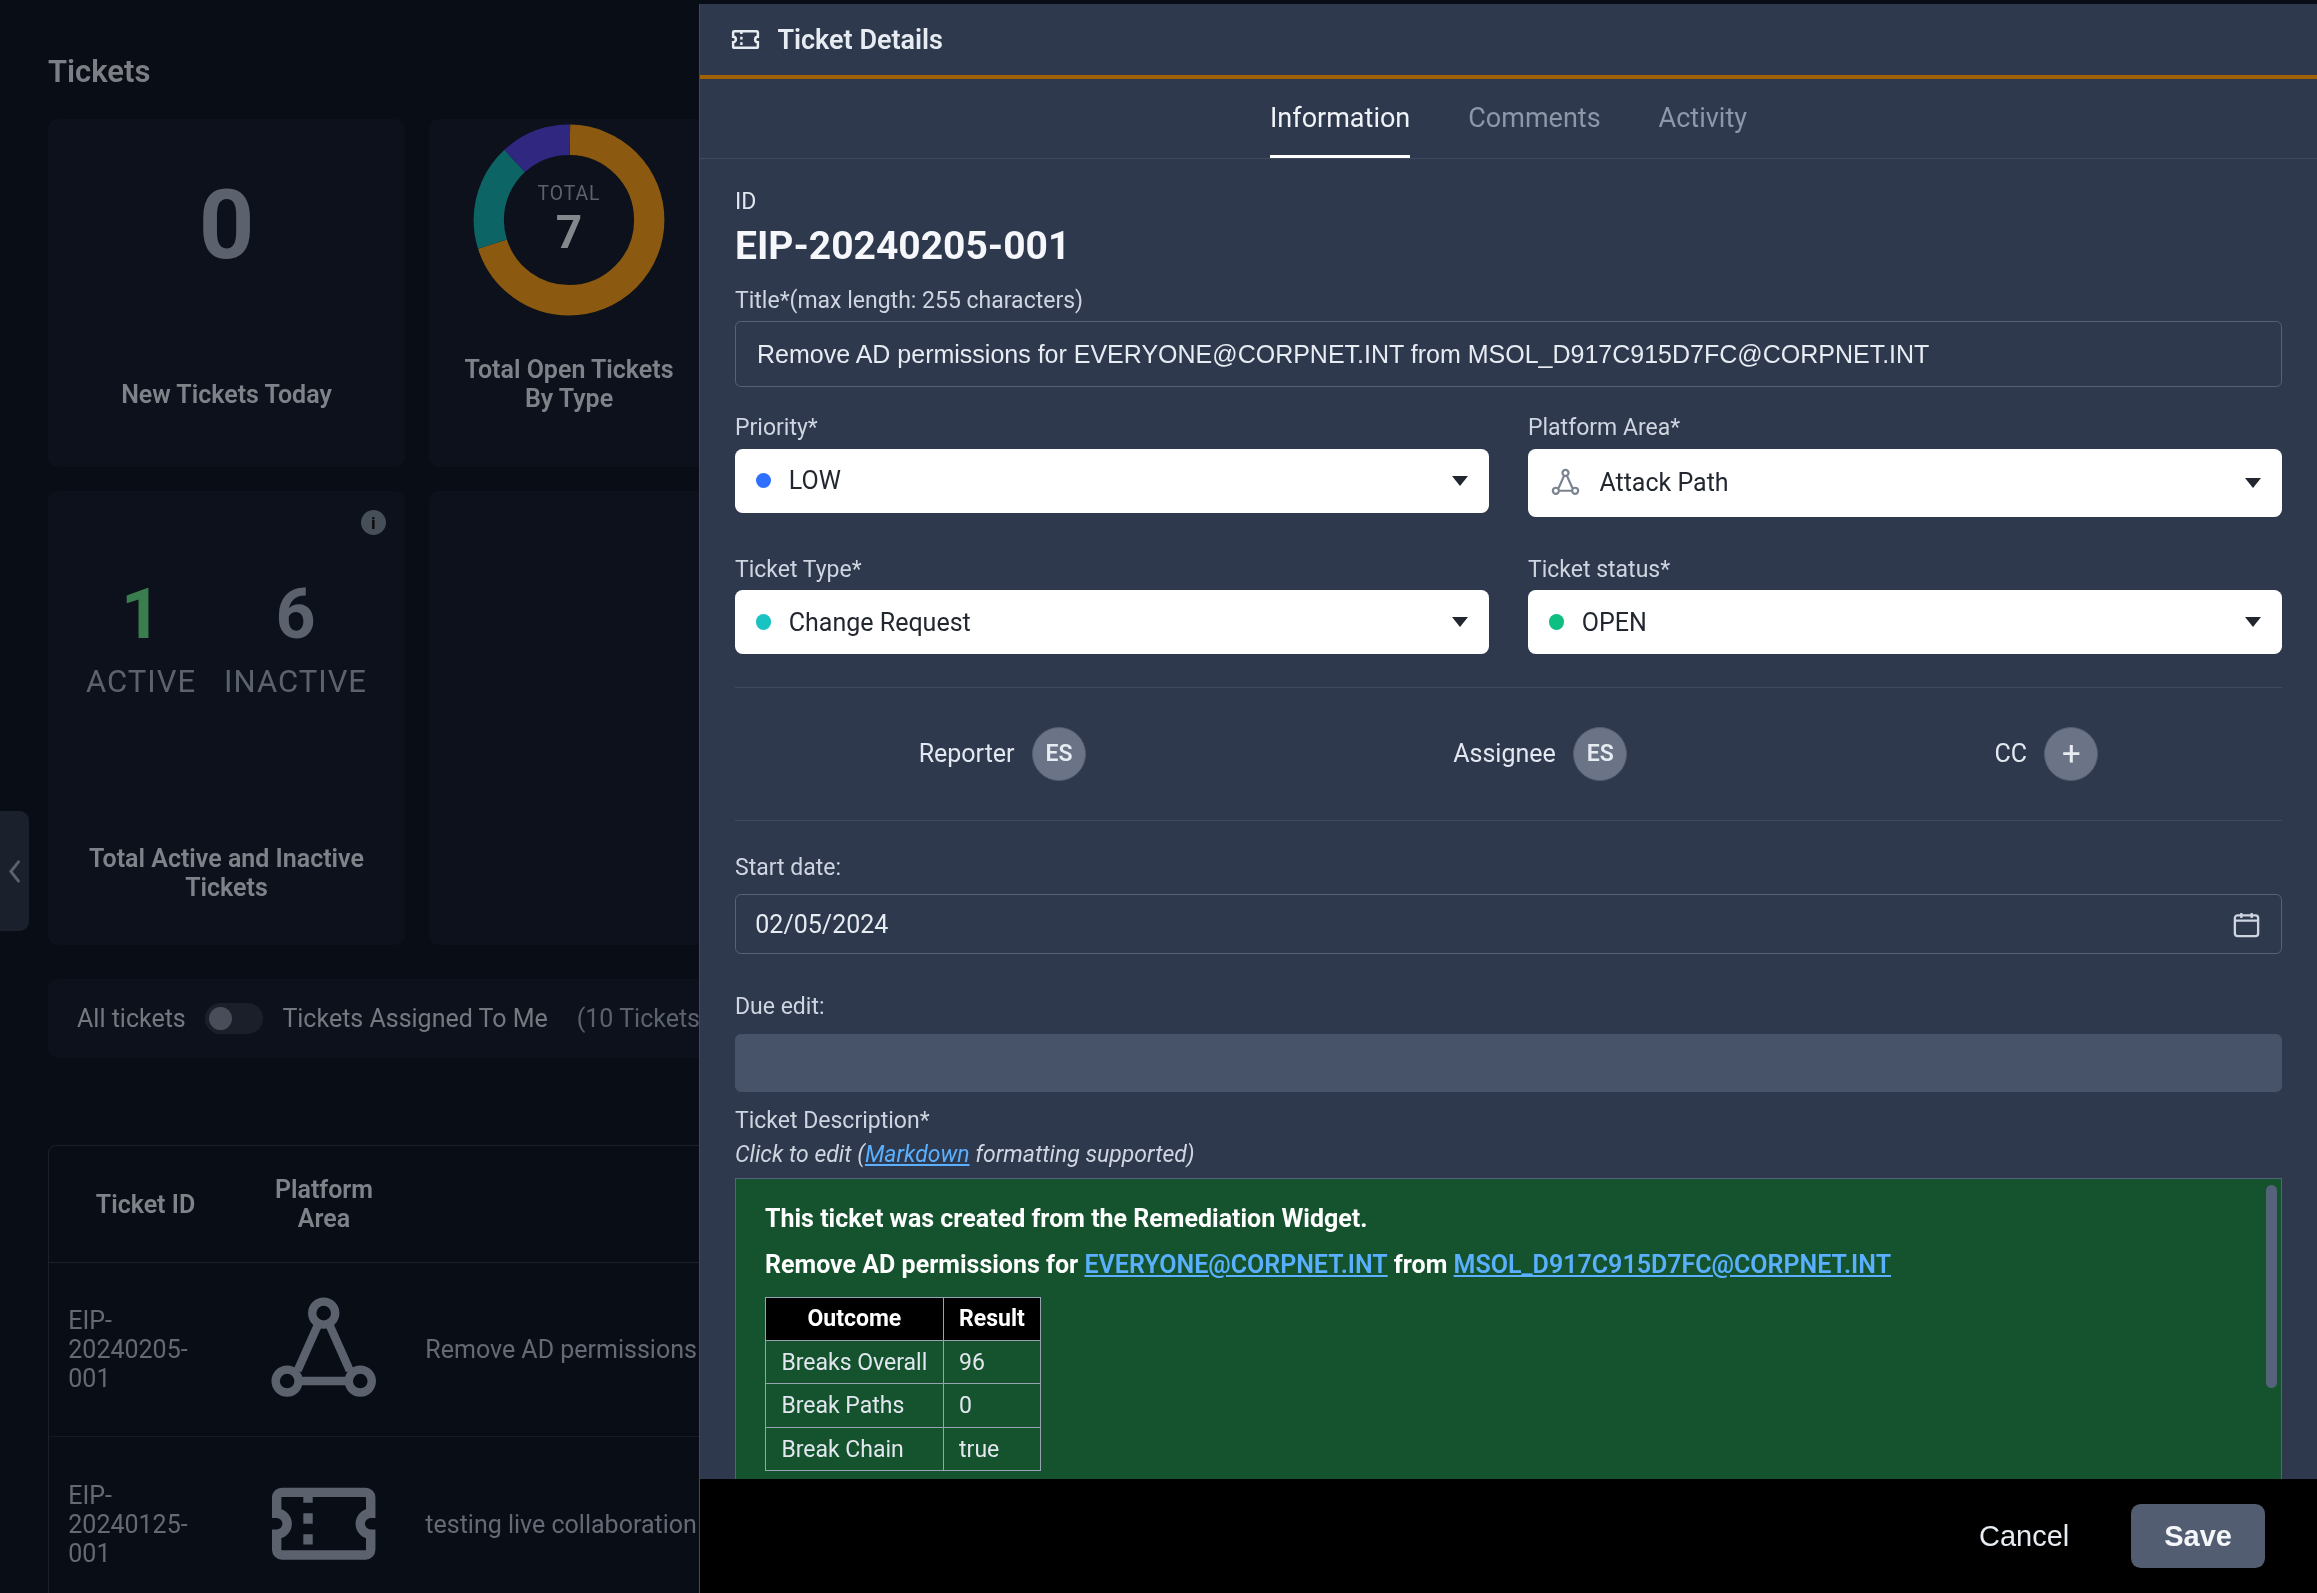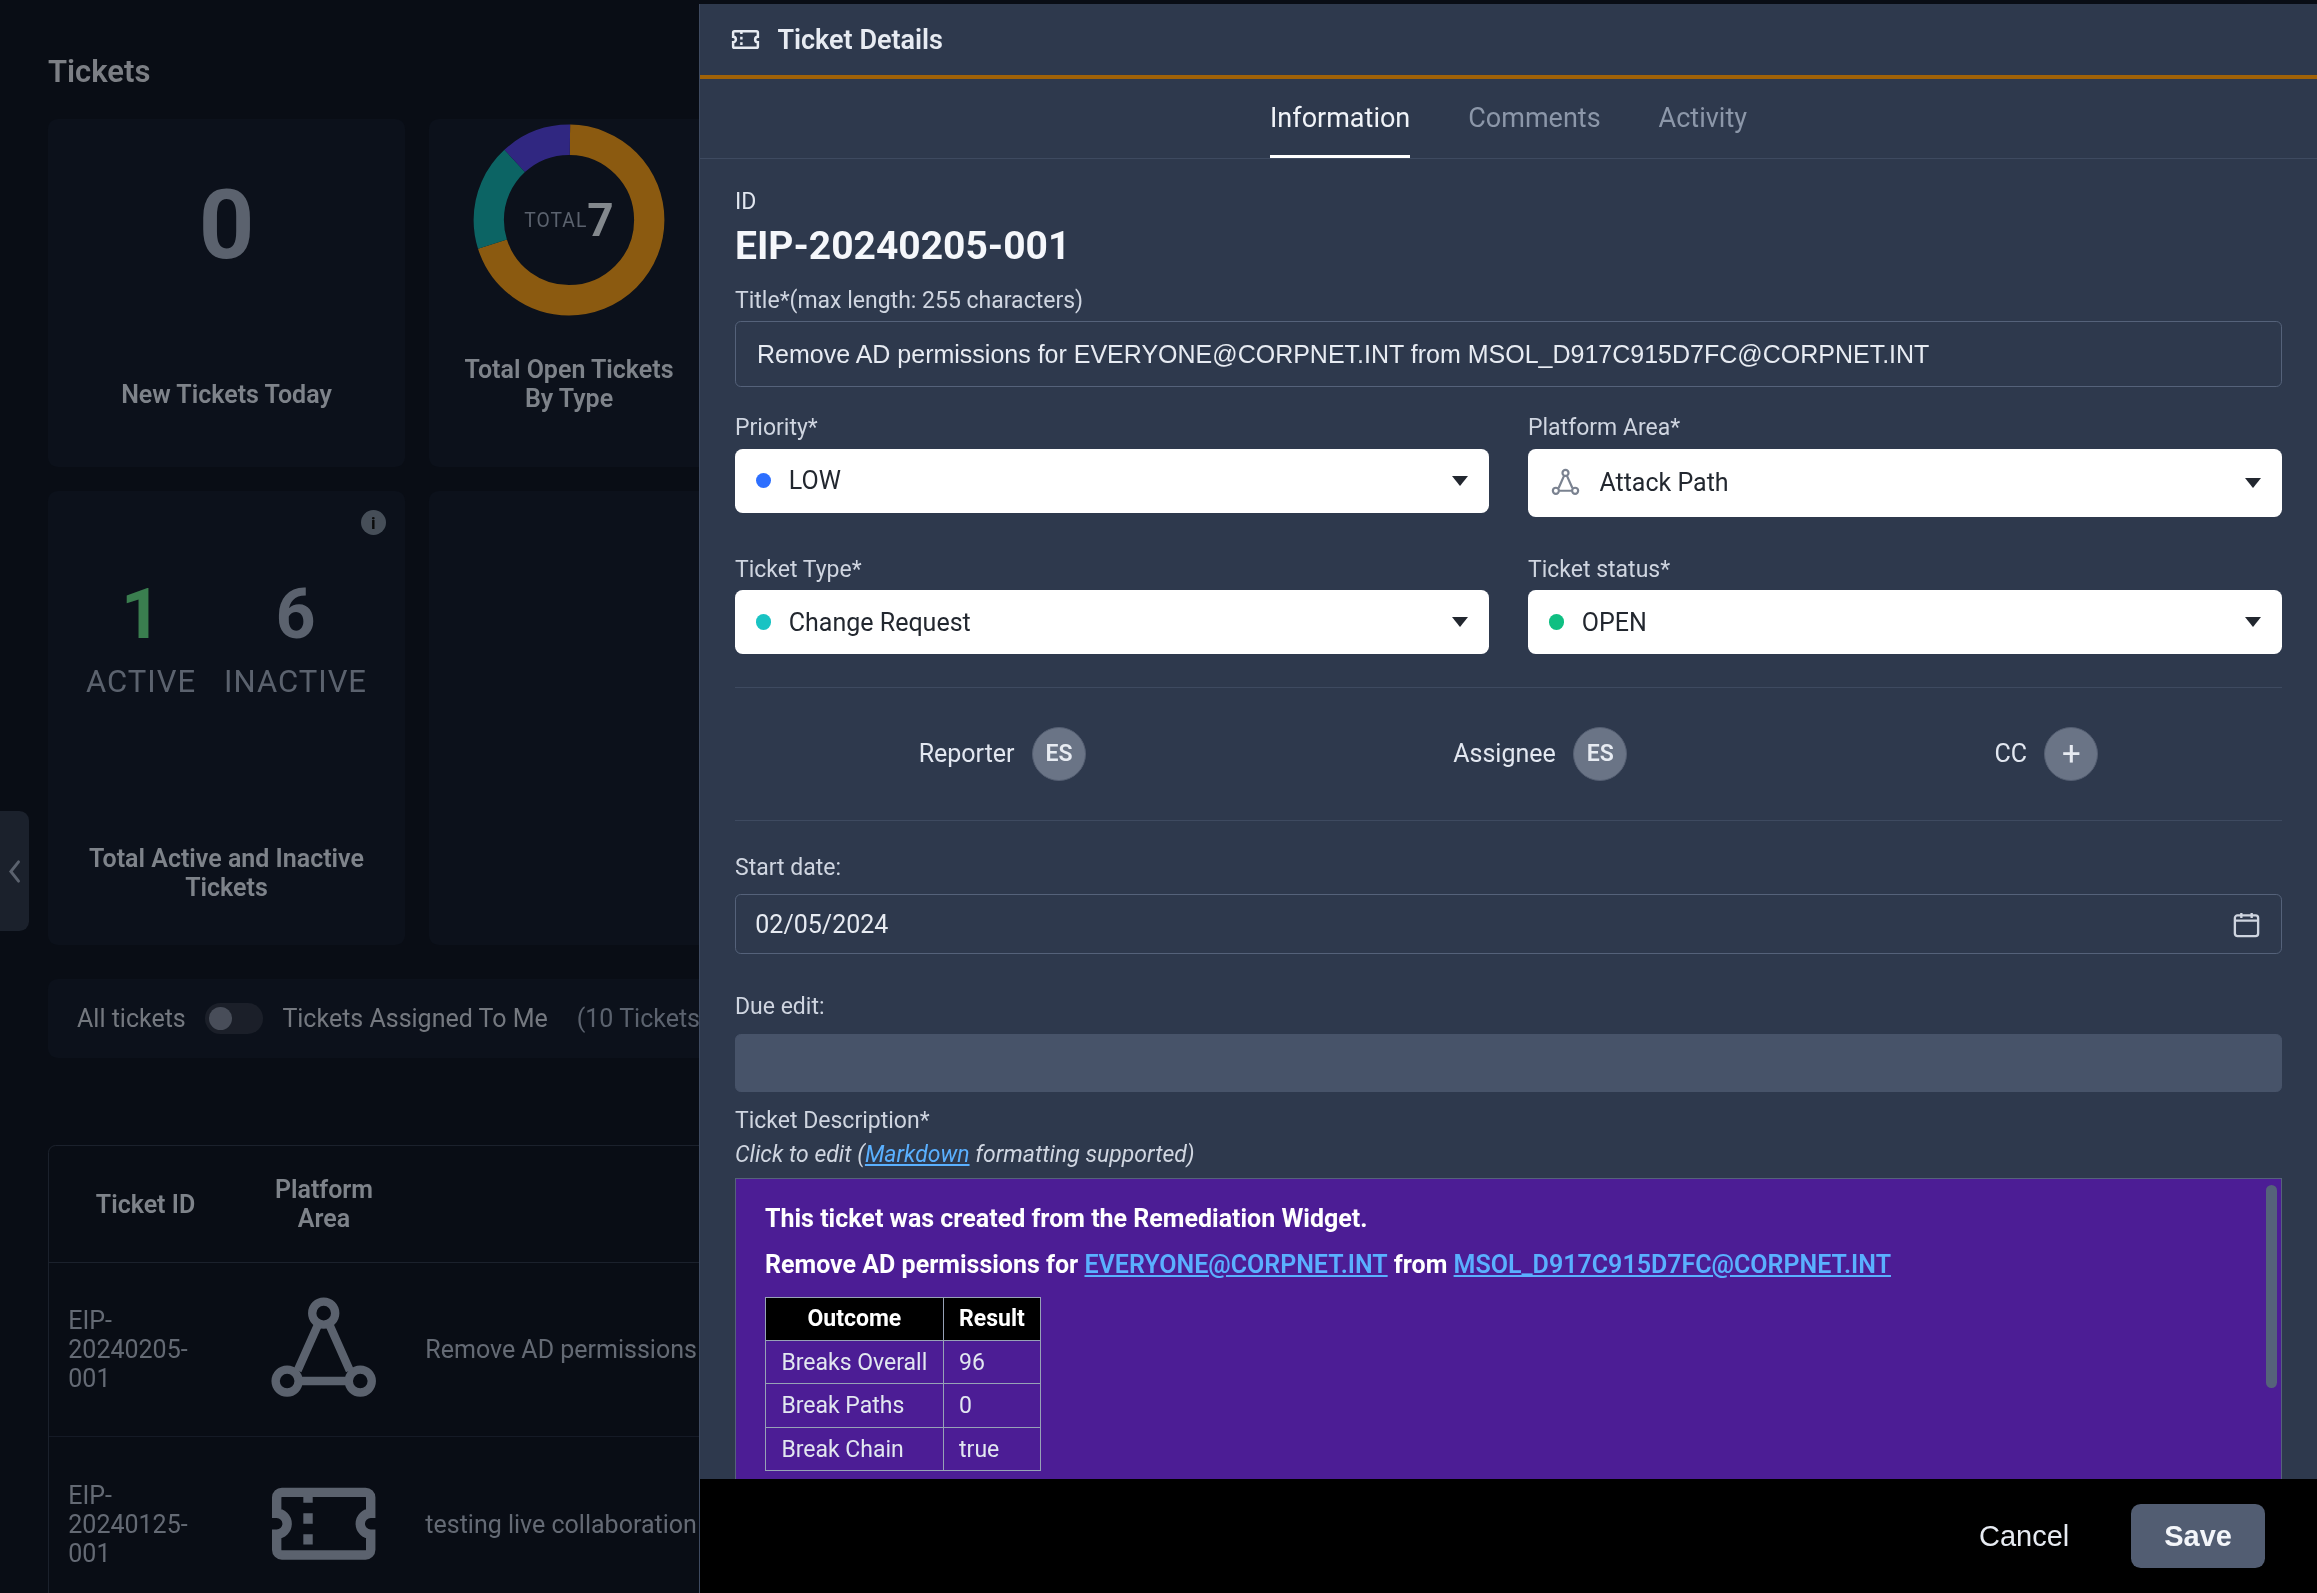--- a/index.html
+++ b/index.html
@@ -75,21 +75,21 @@
 
   .donut-wrap {
     position: relative;
     width: 212px;
     height: 212px;
     margin: -29px auto 9.7px auto;
   }
   .donut-wrap svg { width: 100%; height: 100%; }
   .donut-center {
     position: absolute; inset:0;
-    display:flex; flex-direction:row; align-items:center; justify-content:center;
+    display:flex; flex-direction:column; align-items:center; justify-content:center;
     color:#8c97a9;
   }
   .donut-total-label { font-size: 19.3px; letter-spacing: 1px;}
   .donut-total-value { font-size: 46px; font-weight:700; color:#c9d1d9;}
 
   .card-active-inactive {
     width: 357px;
     height: 454px;
     margin-top: 24px;
     display:flex; flex-direction:column; justify-content:space-between;
@@ -224,21 +224,21 @@
   }
   .date-field.empty { background:#475369; border-color:#475369; height:58px;}
   .cal-icon{ width:31px;height:31px; color:#cfd5e0;}
 
   .desc-hint { font-style:italic; font-size:23px; color:#cfd5e0; margin-top:5.8px;}
   .desc-hint a { color:#5ab0ff; text-decoration:underline;}
 
   .desc-box {
     margin-top:9.7px; border:1px solid #55627a; border-radius:0;
     padding:25px 29px; font-size:25px; color:#e2e7f0;
-    background:#4c1d95;
+    background:#14532d;
     height: 309px;
     overflow:auto;
     position:relative;
   }
   .sb-track {
     position:absolute; right:3.9px; top:5.8px; bottom:5.8px; width:11.6px;
     background:transparent;
   }
   .sb-thumb {
     position:absolute; right:0; top:0; width:11.6px; height:203px;

